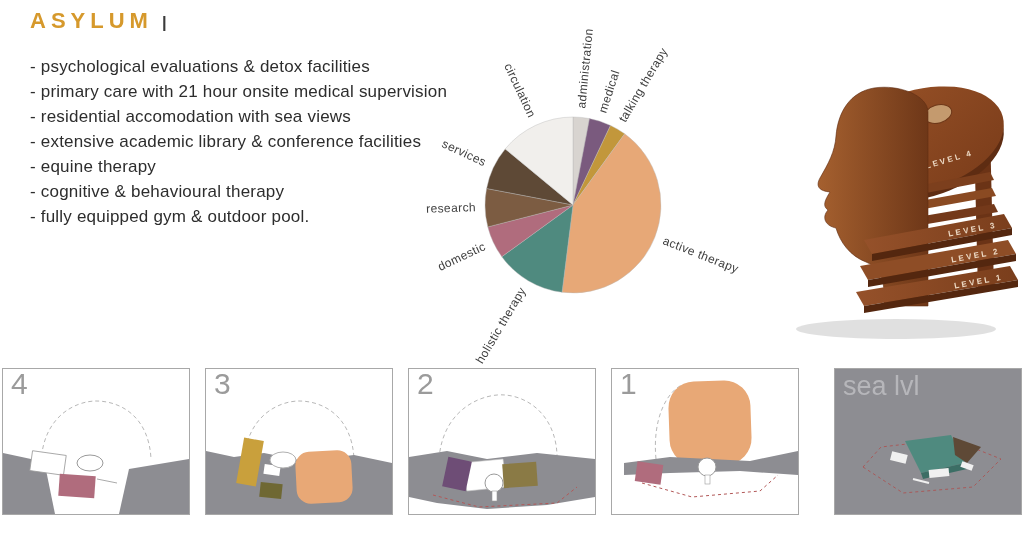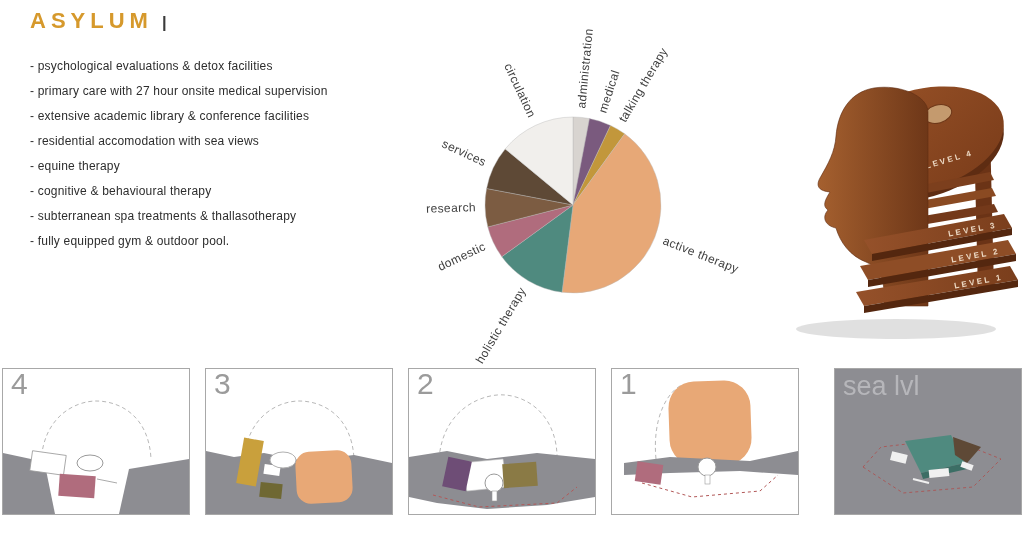--- a/index.html
+++ b/index.html
@@ -7,21 +7,21 @@
   .board{position:relative;width:1024px;height:501px;background:#fff;}
 
   
   .header{position:absolute;left:30px;top:8px;display:flex;align-items:baseline;gap:9px;white-space:nowrap;}
   .brand{font-size:22px;font-weight:bold;letter-spacing:5px;color:#d6992c;}
   .sep{font-size:16.5px;font-weight:bold;color:#3a3a3a;}
   .subtitle{font-size:16.5px;font-weight:bold;color:#3a3a3a;letter-spacing:0.2px;}
 
   
   .features{position:absolute;left:30px;top:54px;margin:0;padding:0;list-style:none;}
-  .features li{font-size:12px;color:#2d2d2d;line-height:25px;letter-spacing:0.2px;}
+  .features li{font-size:17px;color:#2d2d2d;line-height:25px;letter-spacing:0.2px;}
 
   
   .pie-wrap{position:absolute;left:418px;top:15px;width:340px;height:340px;}
   .pie-wrap svg{overflow:visible;}
   text.pie-label{font-size:12px;fill:#3d3d3d;letter-spacing:0.4px;}
 
   
   .model-wrap{position:absolute;left:778px;top:48px;width:242px;height:295px;}
   text.level-label{font-size:8px;fill:#ecd9c4;letter-spacing:2.4px;font-weight:bold;}
 
@@ -38,26 +38,25 @@
 
 <div class="board">
 
   <div class="header">
     <span class="brand">ASYLUM</span>
     <span class="sep">|</span>
   </div>
 
   <ul class="features">
       <li>- psychological evaluations &amp; detox facilities</li>
-      <li>- primary care with 27 hour onsite medical supervision</li>
+      <li>- primary care with 21 hour onsite medical supervision</li>
+      <li>- residential accomodation with sea views</li>
       <li>- extensive academic library &amp; conference facilities</li>
-      <li>- residential accomodation with sea views</li>
       <li>- equine therapy</li>
       <li>- cognitive &amp; behavioural therapy</li>
-      <li>- subterranean spa treatments &amp; thallasotherapy</li>
       <li>- fully equipped gym &amp; outdoor pool.</li>
     </ul>
 
   <div class="pie-wrap">
     <svg id="pie-svg" width="340" height="340" viewBox="0 0 340 340">
         <path d="M155,190 L155.0,102.0 A88,88 0 0 1 171.5,103.6 Z" fill="#d8d4d0" stroke="#b9b9b9" stroke-width="0.4"></path>
         <text class="pie-label" text-anchor="start" dominant-baseline="middle" transform="translate(164.1,93.4) rotate(-84.6)">administration</text>
         <path d="M155,190 L171.5,103.6 A88,88 0 0 1 192.5,110.4 Z" fill="#7a5a7e" stroke="#b9b9b9" stroke-width="0.4"></path>
         <text class="pie-label" text-anchor="start" dominant-baseline="middle" transform="translate(185.0,97.7) rotate(-72.0)">medical</text>
         <path d="M155,190 L192.5,110.4 A88,88 0 0 1 206.7,118.8 Z" fill="#c2973b" stroke="#b9b9b9" stroke-width="0.4"></path>

